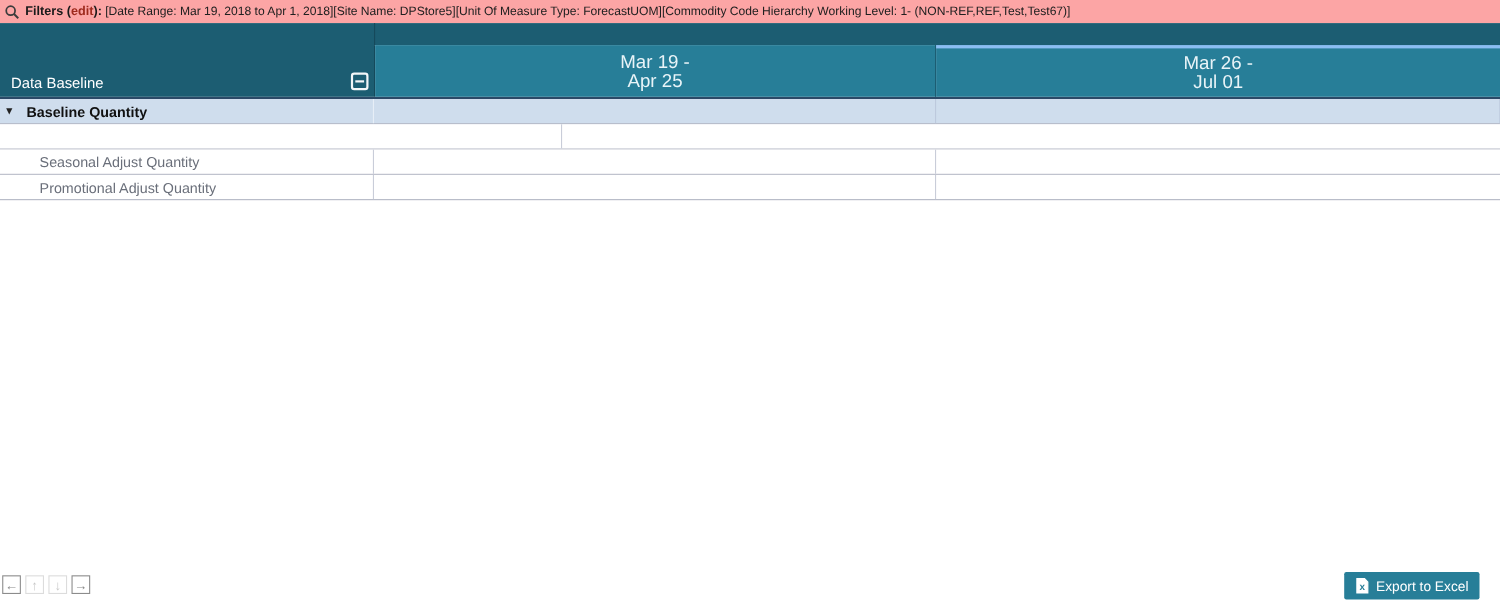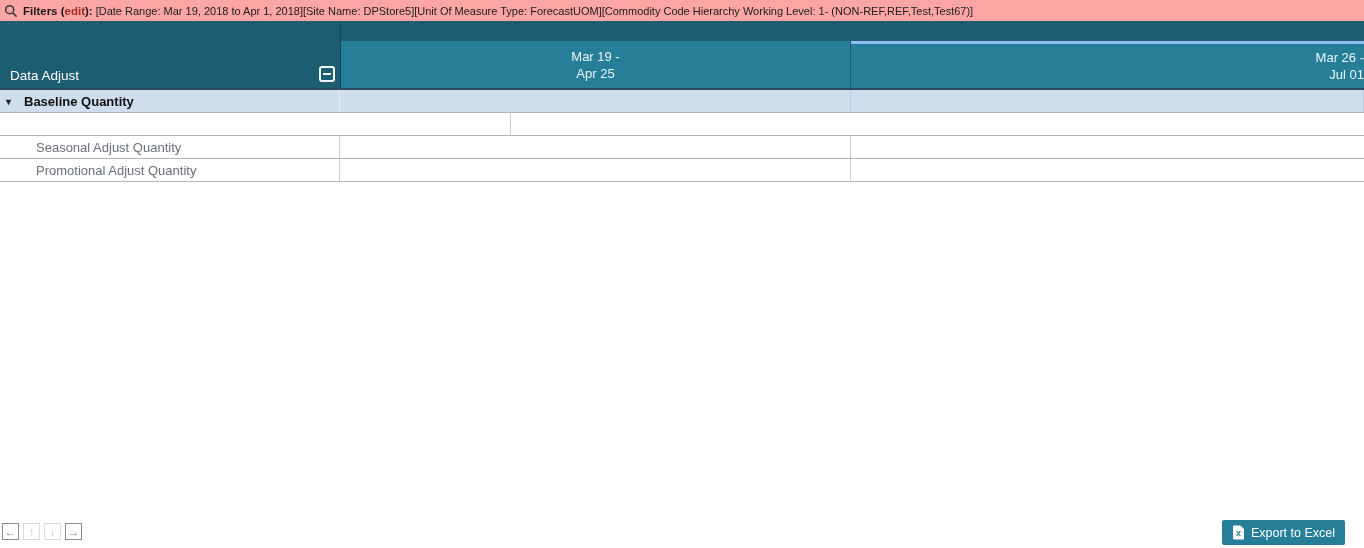--- a/index.html
+++ b/index.html
@@ -47,26 +47,26 @@
   }
   .col-strip {
     position: absolute; left: 340px; top: 0; width: 1024px; height: 20px;
     background: #1c5d72; border-left: 1px solid #15495b;
   }
   .col-headers {
     position: absolute; left: 340px; top: 20px; width: 1024px; height: 47px;
     display: flex; border-left: 1px solid #15495b;
   }
   .col-header {
-    background: #277e98; color: #e9f4f8; font-size: 13px; line-height: 17px;
+    background: #277e98; color: #e9f4f8; font-size: 17px; line-height: 17px;
     display: flex; flex-direction: column; align-items: center; justify-content: center;
     text-align: center; cursor: pointer;
   }
   .col-header.first { width: 510px; border-right: 1px solid #1c5d72; }
-  .col-header.second { width: 513px; flex: 1; align-items: flex-end; }
+  .col-header.second { width: 513px; flex: 1; }
   .col-header.selected { border-top: 3px solid #8bbdf2; }
 
   
   .grid-body { position: absolute; top: 90px; left: 0; width: 1364px; }
   .grid-row {
     display: flex; height: 23px; background: #ffffff;
     border-bottom: 1px solid #b2b6c4;
   }
   .grid-row.parent { background: #cfdded; }
   .label-cell {
@@ -111,21 +111,21 @@
     <line x1="10" y1="10" x2="14.4" y2="14.4" stroke="#3c3c3c" stroke-width="2"></line>
   </svg>
   <span class="filter-strong">Filters (</span>
     <span class="edit-link">edit</span>
     <span class="filter-strong">):</span>
   <span class="filter-text">[Date Range: Mar 19, 2018 to Apr 1, 2018][Site Name: DPStore5][Unit Of Measure Type: ForecastUOM][Commodity Code Hierarchy Working Level: 1- (NON-REF,REF,Test,Test67)]</span>
 </div>
 
 <div class="grid-header">
   <div class="corner-cell">
-    <span class="corner-title">Data Adjust</span>
+    <span class="corner-title">Data Baseline</span>
     <span class="collapse-btn"></span>
   </div>
   <div class="col-strip"></div>
   <div class="col-headers">
     <div class="col-header first">
       <span>Mar 19 -</span>
       <span>Apr 25</span>
     </div>
     <div class="col-header second selected">
       <span>Mar 26 -</span>

